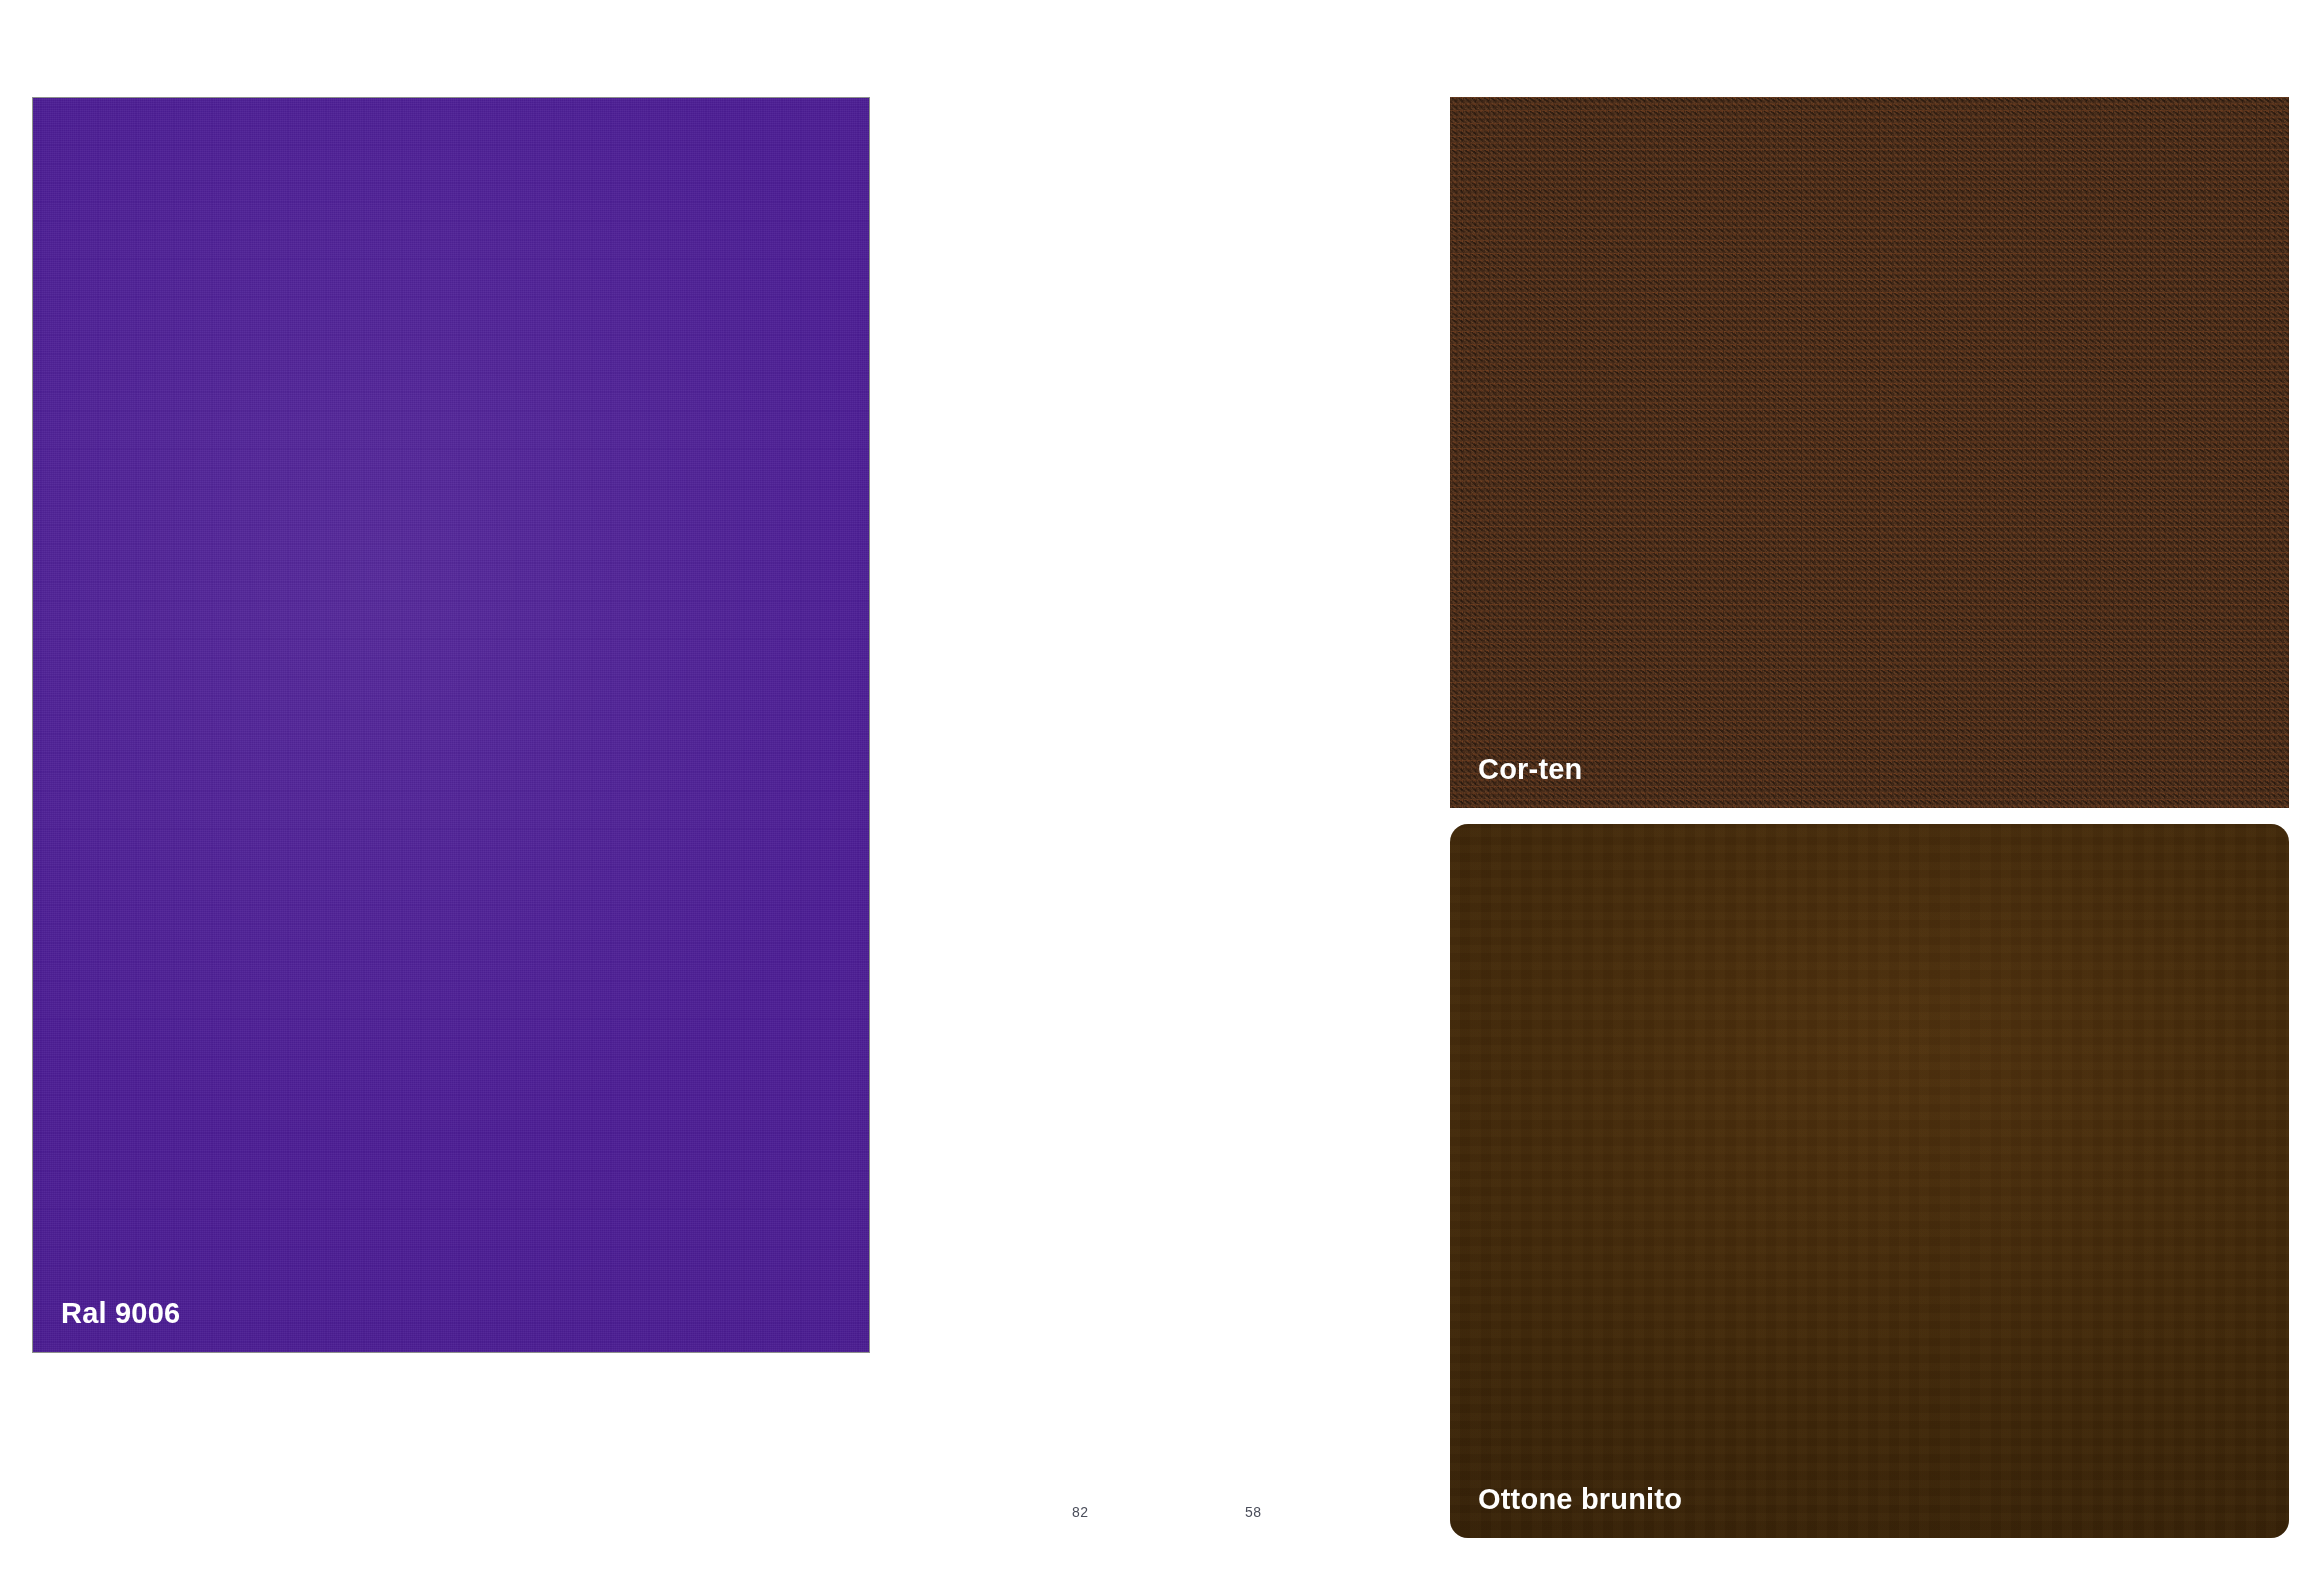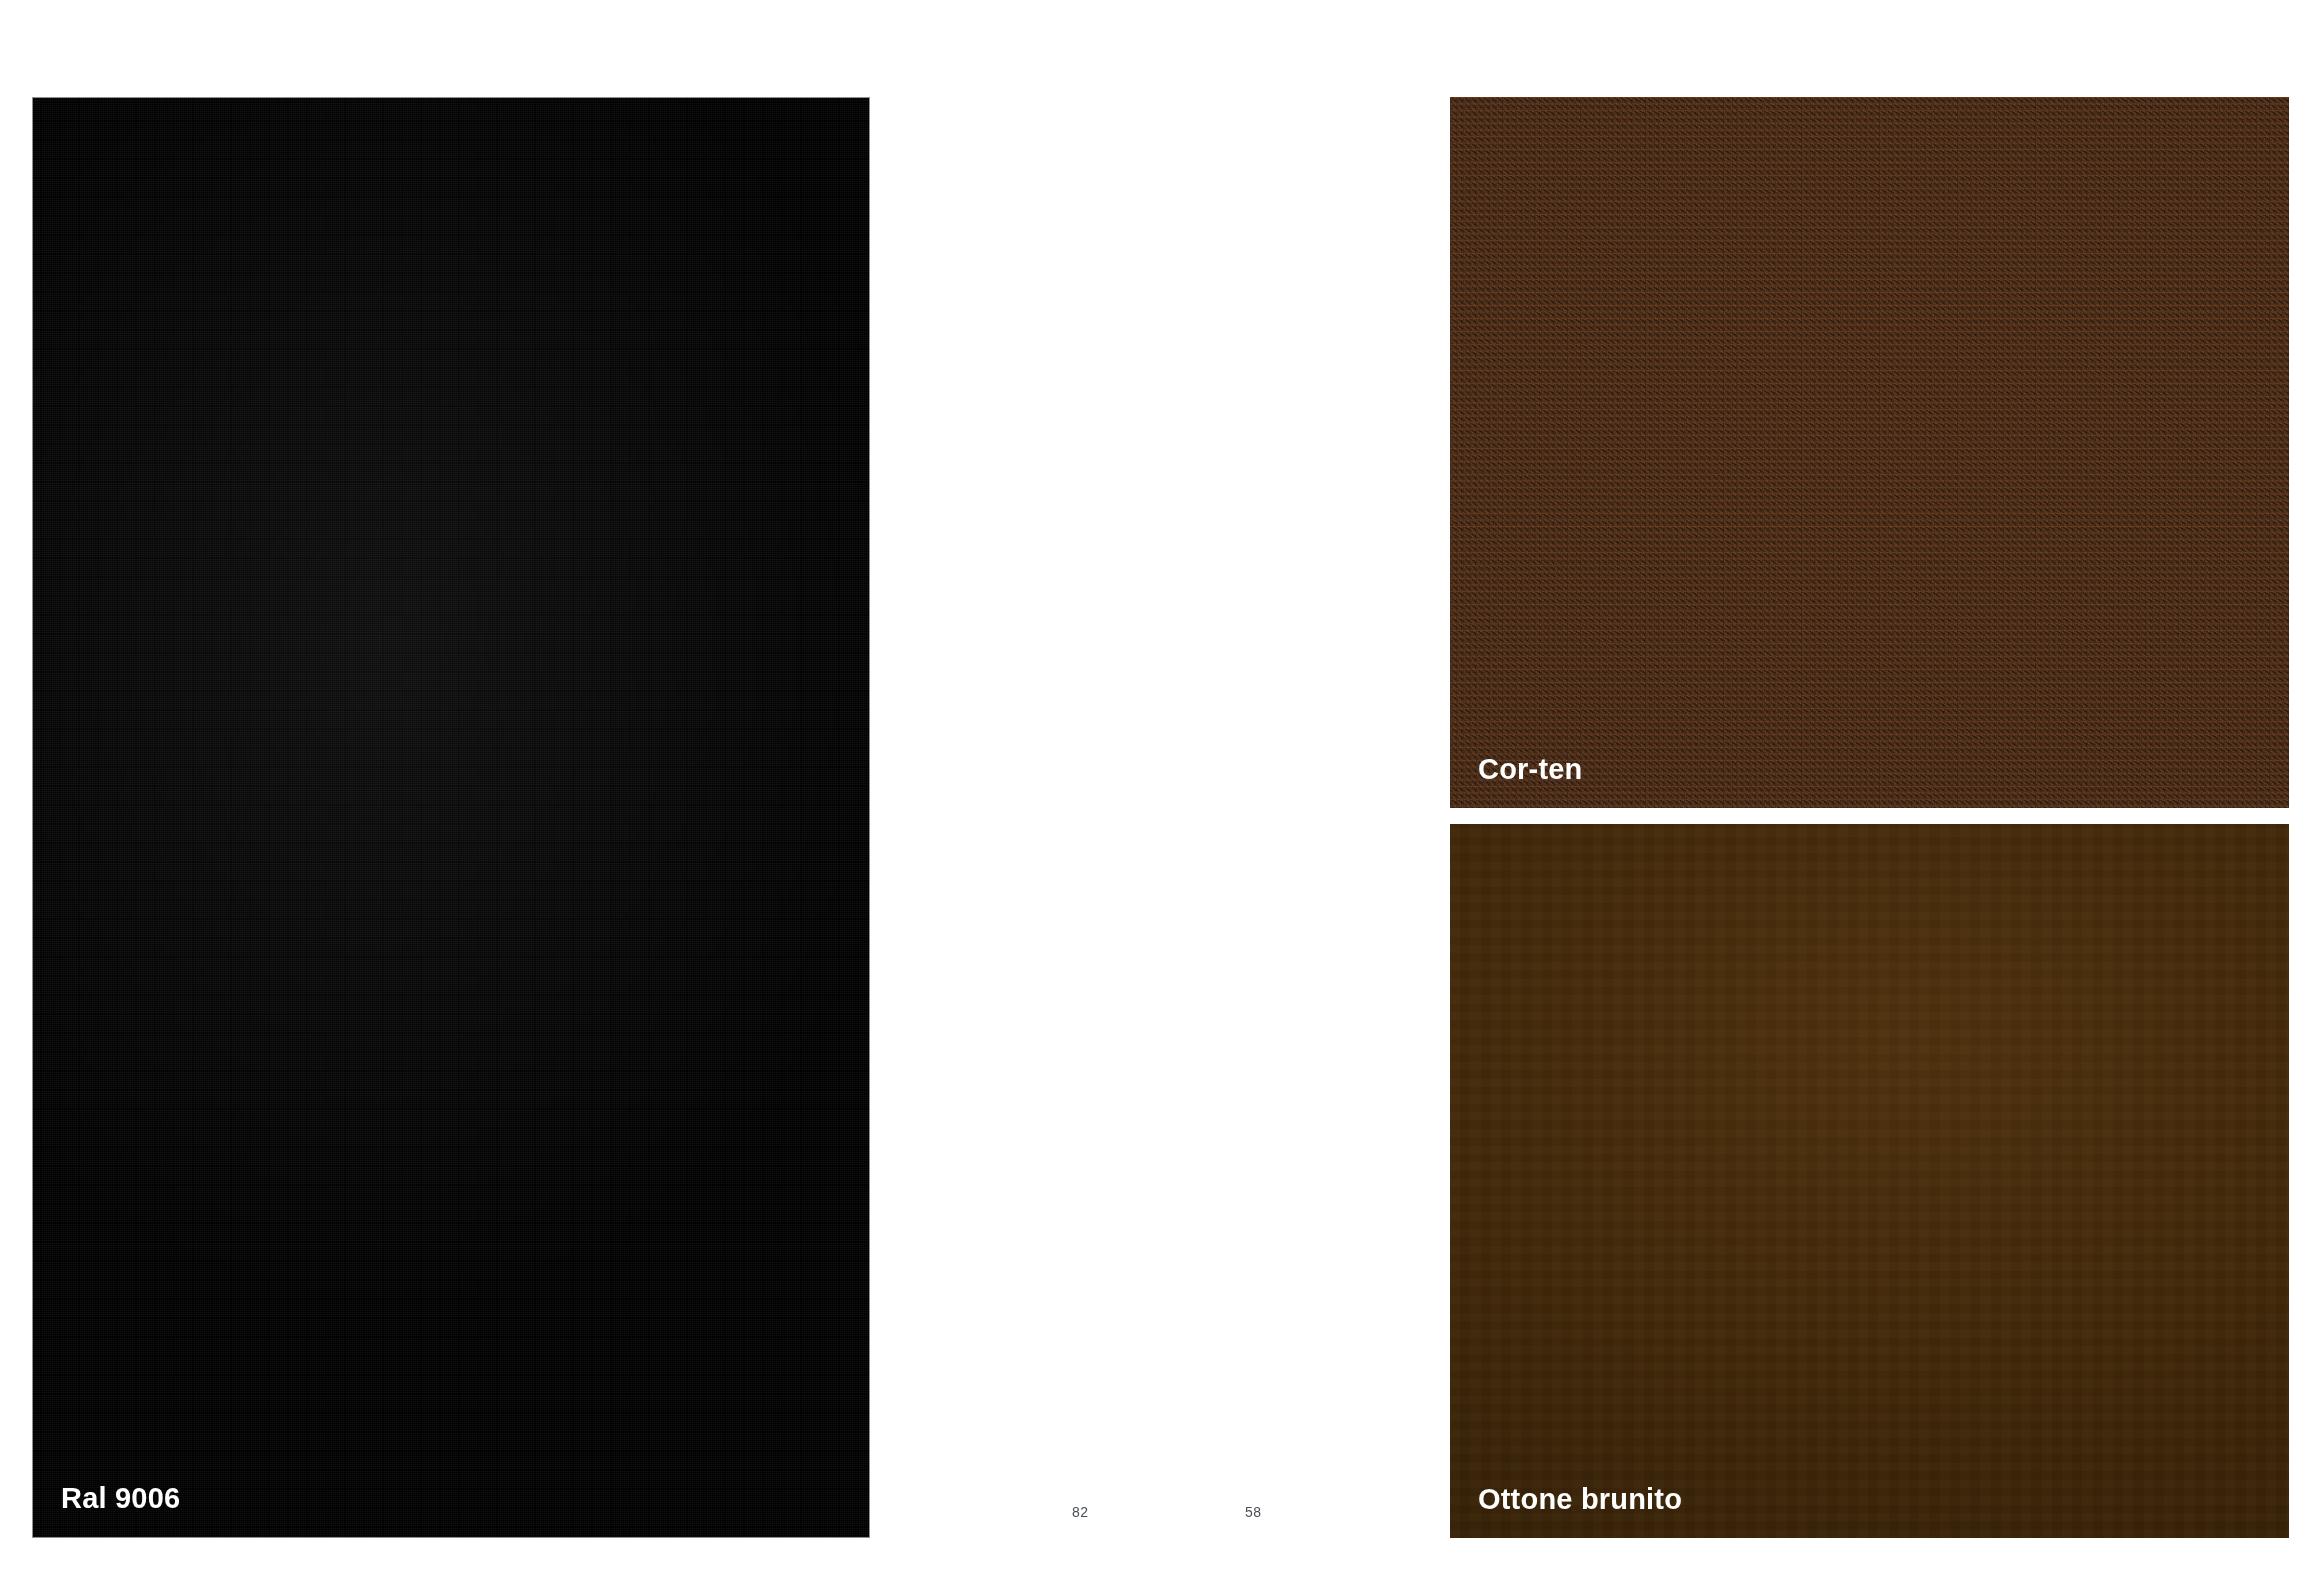--- a/index.html
+++ b/index.html
@@ -43,23 +43,23 @@
     line-height: 1;
     z-index: 5;
     white-space: nowrap;
   }
 
   
   #swatch-ral {
     left: 32px;
     top: 97px;
     width: 838px;
-    height: 1441px;
+    height: 1256px;
     border: 0.9px solid #8d908c;
-    background-color: #000000;
+    background-color: #4c1d95;
   }
   
   #swatch-ral .swatch-surface {
     background-image:
       repeating-linear-gradient(
         0deg,
         rgba(255,255,255,0.030) 0px,
         rgba(255,255,255,0.030) 0.9px,
         rgba(0,0,0,0.022) 0.9px,
         rgba(0,0,0,0.022) 1.9px),
@@ -125,20 +125,21 @@
       auto;
   }
 
   
   #swatch-ottone {
     left: 1450px;
     top: 824px;
     width: 839px;
     height: 714px;
     background-color: #3d2609;
+    border-radius: 18px;
   }
   
   #swatch-ottone .swatch-surface {
     background-image:
       repeating-linear-gradient(
         0deg,
         rgba(255, 215, 150, 0.016) 0px,
         rgba(255, 215, 150, 0.016) 8.3px,
         rgba(0, 0, 0, 0.020) 8.3px,
         rgba(0, 0, 0, 0.020) 16.7px),

